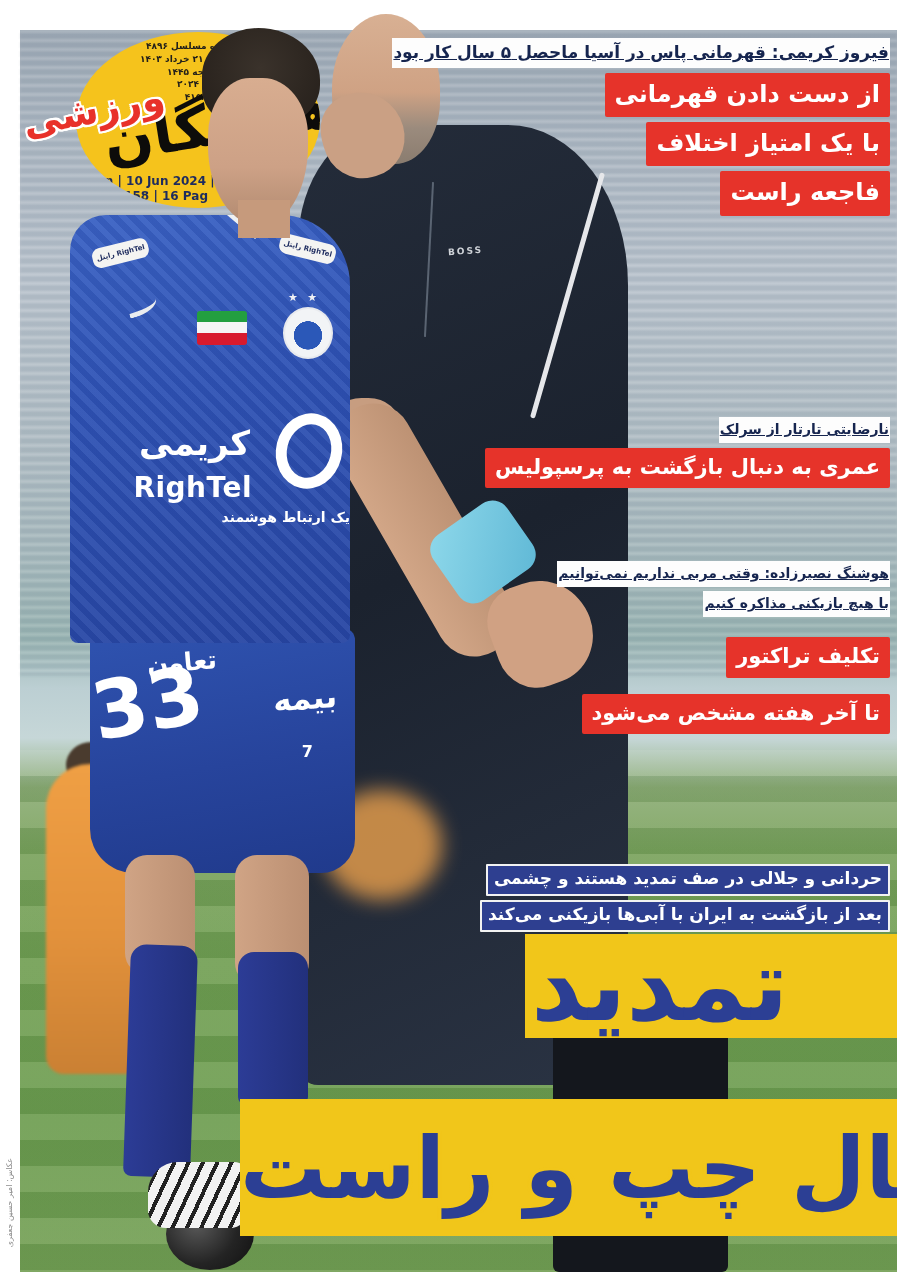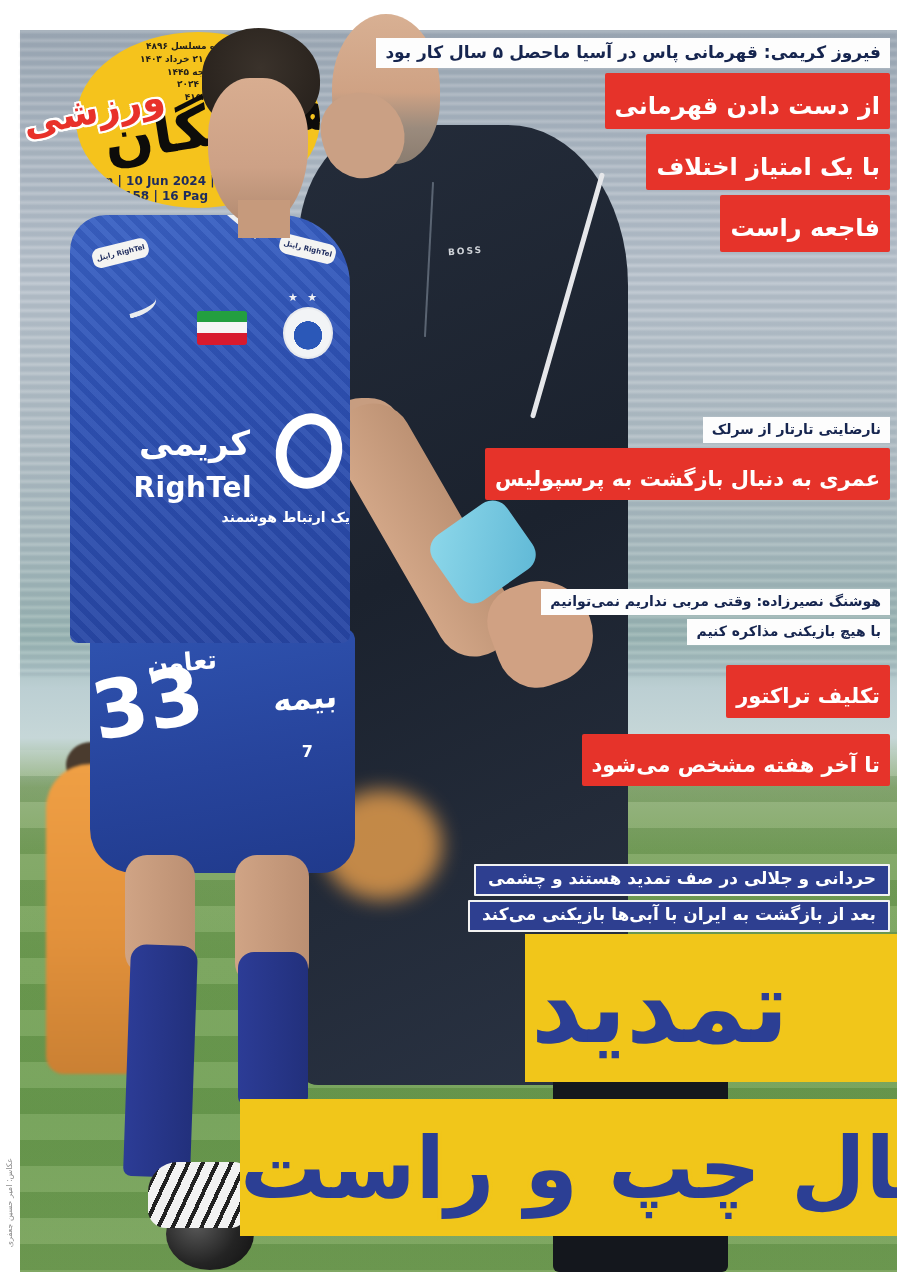--- a/index.html
+++ b/index.html
@@ -102,33 +102,33 @@
     transform:rotate(-9deg);letter-spacing:-3px;white-space:nowrap;}
   .dates{position:absolute;left:0;top:142px;width:142px;text-align:right;color:#1d2b5e;font-weight:bold;}
   .date-en{font-size:12px;line-height:1.25;white-space:nowrap;}
   .issue-en{font-size:12px;line-height:1.25;white-space:nowrap;padding-right:10px;}
   .logo-varzeshi{position:absolute;left:22px;top:88px;z-index:4;font-size:38px;font-weight:bold;color:#e8312a;
     transform:rotate(-11deg);white-space:nowrap;
     text-shadow:2px 0 #fff,-2px 0 #fff,0 2px #fff,0 -2px #fff,2px 2px #fff,-2px -2px #fff,2px -2px #fff,-2px 2px #fff;}
 
   
   .story{position:absolute;right:7px;display:flex;flex-direction:column;align-items:flex-start;direction:rtl;z-index:6;}
-  .kicker{background:#fdfdfd;color:#16254f;font-weight:bold;padding:3px 9px 5px;line-height:1.3;white-space:nowrap;}
-  .bar{background:#e6332a;color:#fff;font-weight:bold;padding:18px 10px 7px;line-height:1.3;margin-top:5px;border-radius:2px;white-space:nowrap;}
+  .kicker{background:#fdfdfd;color:#16254f;font-weight:bold;padding:3px 1px 5px;line-height:1.3;white-space:nowrap;text-decoration:underline;}
+  .bar{background:#e6332a;color:#fff;font-weight:bold;padding:6px 10px 7px;line-height:1.3;margin-top:5px;border-radius:2px;white-space:nowrap;}
   .story1{top:38px;}  .story1 .kicker{font-size:17px;} .story1 .bar{font-size:24px;}
   .story2{top:282px;} .story2 .kicker{font-size:14px;} .story2 .bar{font-size:21px;}
   .story3{top:417px;} .story3 .kicker{font-size:14px;} .story3 .bar{font-size:21px;}
-  .story4{top:589px;} .story4 .kicker{font-size:14px;margin-bottom:4px;} .story4 .bar{font-size:21px;margin-top:16px;}
+  .story4{top:561px;} .story4 .kicker{font-size:14px;margin-bottom:4px;} .story4 .bar{font-size:21px;margin-top:16px;}
   .story5{top:860px;}
   .bar-blue{background:#2e3f90;border:2px solid #f2f2f2;color:#fff;font-weight:bold;font-size:17px;
-    padding:1px 12px 5px;margin-top:4px;line-height:1.3;white-space:nowrap;border-radius:1px;}
+    padding:1px 6px 5px;margin-top:4px;line-height:1.3;white-space:nowrap;border-radius:1px;}
 
   
   .band{position:absolute;right:0;background:#f1c61a;z-index:6;display:flex;align-items:center;justify-content:flex-end;direction:rtl;}
-  .band1{top:934px;width:372px;height:148px;}
+  .band1{top:934px;width:372px;height:104px;}
   .band1 span{font-size:100px;font-weight:bold;color:#2c3f94;line-height:1;padding-left:6px;padding-right:16px;white-space:nowrap;}
   .band2{top:1099px;width:657px;height:137px;overflow:visible;}
   .band2 span{font-size:86px;font-weight:bold;color:#2c3f94;line-height:1;padding-right:10px;white-space:nowrap;
     text-shadow:3px 0 #f1c61a,-3px 0 #f1c61a,0 3px #f1c61a,0 -3px #f1c61a,-4px 2px #f1c61a,-4px -2px #f1c61a,4px 2px #f1c61a,4px -2px #f1c61a;}
 
   .credit{position:absolute;left:5px;top:1158px;z-index:7;writing-mode:vertical-rl;transform:rotate(180deg);
     font-size:8px;color:#8a8a8a;letter-spacing:.5px;}
 </style>
 </head>
 <body>

